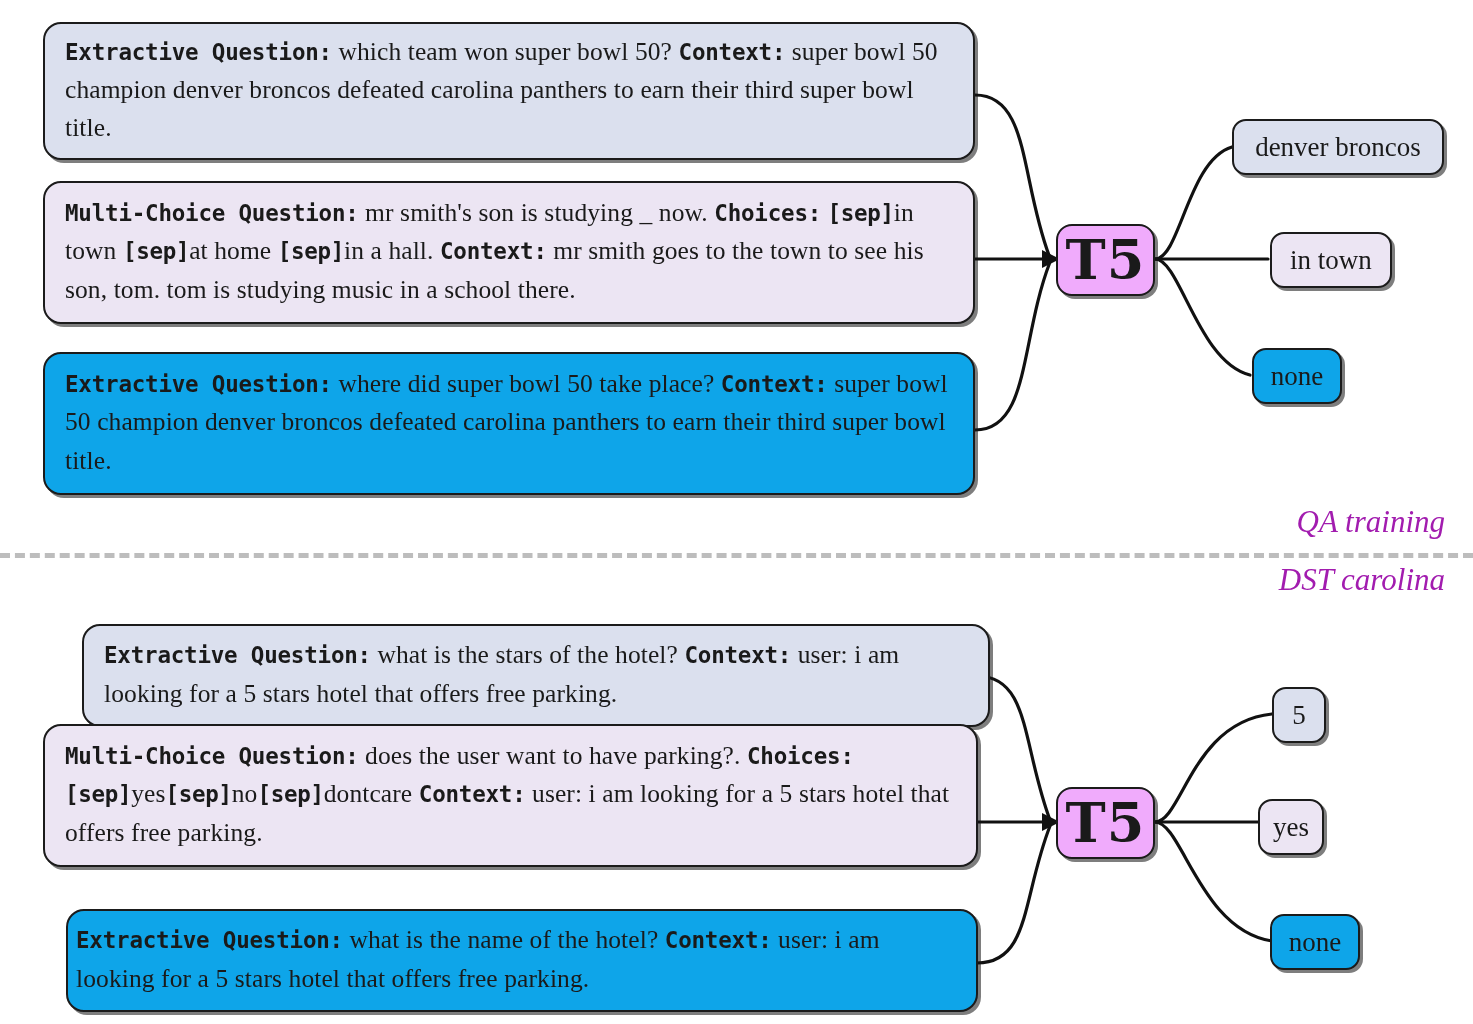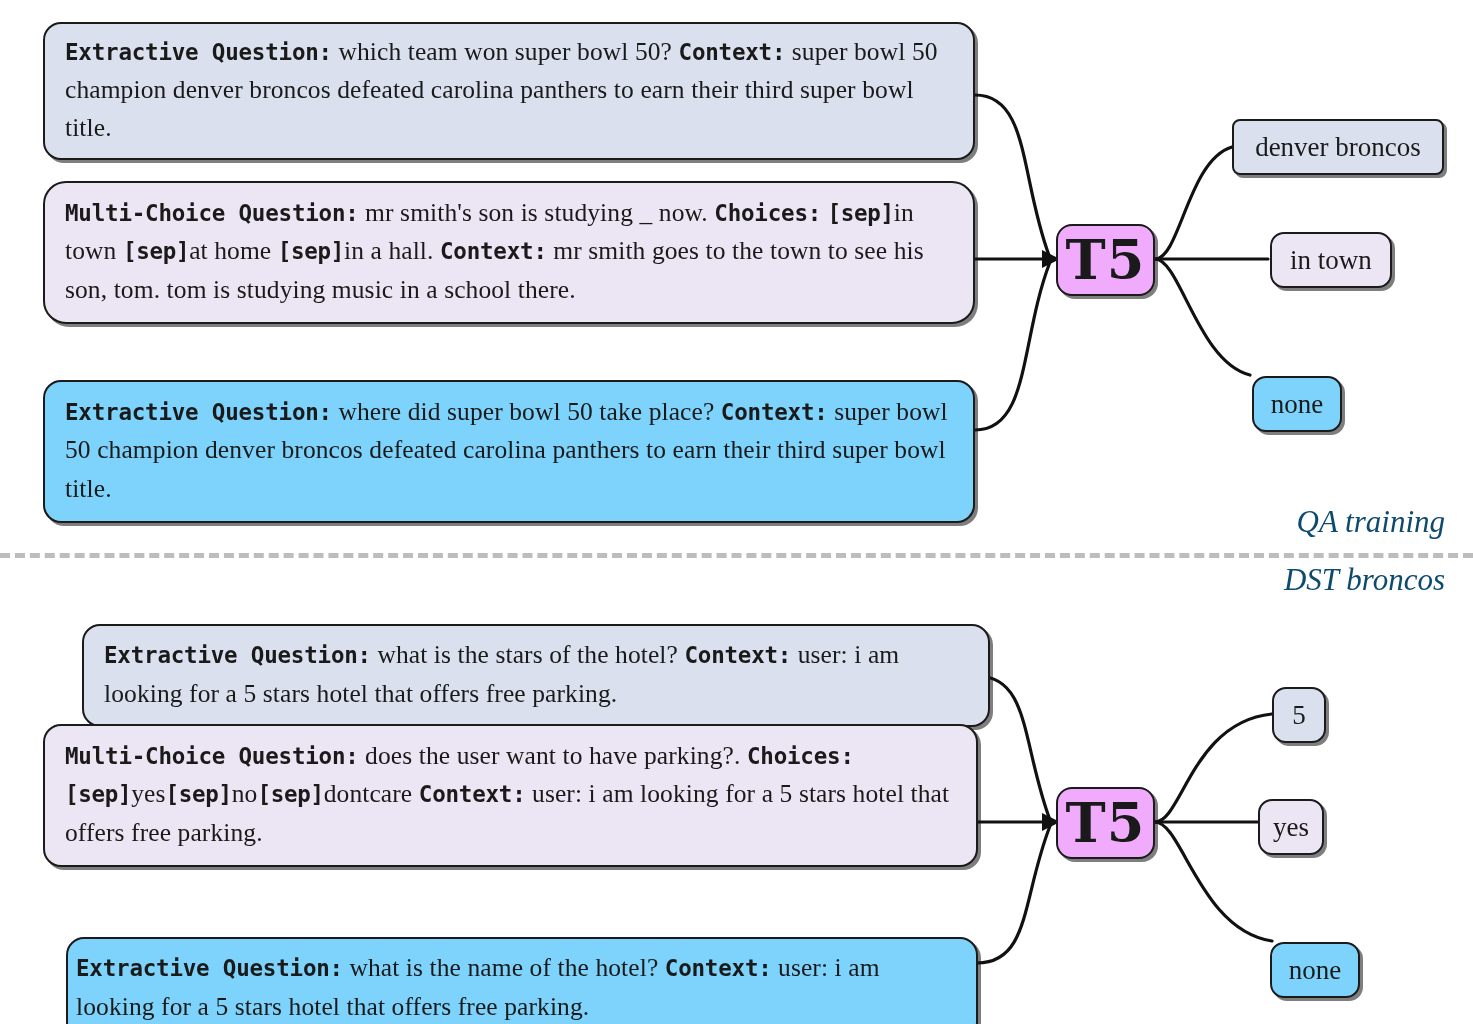--- a/index.html
+++ b/index.html
@@ -33,21 +33,21 @@
     font-family:"DejaVu Sans Mono","Liberation Mono",monospace;
     font-weight:bold;font-size:22.5px;letter-spacing:-0.2px;
   }
   .sep{
     font-family:"DejaVu Sans Mono","Liberation Mono",monospace;
     font-weight:bold;font-size:22.5px;letter-spacing:-0.3px;
   }
 
   .blue  {background:#dbe0ee;}
   .purple{background:#ece5f3;}
-  .green {background:#7dd3fc;margin-top:28px;}
+  .green {background:#0ea5e9;}
   .grey  {background:#f0abfc;}
 
   
   .model{
     justify-content:center;border-radius:16px;
     font-family:"DejaVu Serif","Liberation Serif",serif;
     font-weight:bold;font-size:54px;letter-spacing:1px;
   }
 
   
@@ -57,21 +57,21 @@
   }
 
   
   #divider{
     position:absolute;left:0;top:553px;width:1473px;height:0;
     border-top:5px dashed #bdbdbd;z-index:2;
   }
   .stage-label{
     position:absolute;z-index:4;
     font-family:"Liberation Serif","DejaVu Serif",serif;
-    font-style:italic;font-size:31px;color:#0c4a6e;white-space:nowrap;
+    font-style:italic;font-size:31px;color:#a21caf;white-space:nowrap;
   }
 </style>
 </head>
 <body>
 
 <div id="stage">
 
   <svg id="wires" viewBox="0 0 1473 1024">
 
     <path d="M 975 95 C 1030 95 1020 180 1050 258"></path>
@@ -92,53 +92,53 @@
     <path d="M 1155 822 L 1258 822"></path>
     <path d="M 1155 822 C 1182 822 1200 930 1272 941"></path>
   </svg>
 
   <div class="node prompt blue" style="left:43px;top:22px;width:932px;height:138px;">
     <div>
       <span class="txt"><span class="tag">Extractive Question:</span> <span>which team won super bowl 50?</span> <span class="tag">Context:</span> <span>super bowl 50 champion denver broncos defeated carolina panthers to earn their third super bowl title.</span></span>
     </div>
   </div>
 
-  <div class="node prompt purple" style="left:43px;top:181px;width:932px;height:143px;border-radius:23px;">
+  <div class="node prompt purple" style="left:43px;top:181px;width:932px;height:143px;">
     <div>
       <span class="txt"><span class="tag">Multi-Choice Question:</span> <span>mr smith's son is studying _ now.</span> <span class="tag">Choices:</span>
       <span class="sep">[sep]</span><span>in town</span>
       <span class="sep">[sep]</span><span>at home</span>
       <span class="sep">[sep]</span><span>in a hall.</span>
       <span class="tag">Context:</span> <span>mr smith goes to the town to see his son, tom. tom is studying music in a school there.</span></span>
     </div>
   </div>
 
   <div class="node prompt green" style="left:43px;top:352px;width:932px;height:143px;">
     <div>
       <span class="txt"><span class="tag">Extractive Question:</span> <span>where did super bowl 50 take place?</span> <span class="tag">Context:</span> <span>super bowl 50 champion denver broncos defeated carolina panthers to earn their third super bowl title.</span></span>
     </div>
   </div>
 
   <div class="node model grey" style="left:1056px;top:224px;width:99px;height:72px;">
     <span>T5</span>
   </div>
 
-  <div class="node chip blue" style="left:1232px;top:119px;width:212px;height:56px;border-radius:8px;">
+  <div class="node chip blue" style="left:1232px;top:119px;width:212px;height:56px;">
     <span>denver broncos</span>
   </div>
   <div class="node chip purple" style="left:1270px;top:232px;width:122px;height:56px;">
     <span>in town</span>
   </div>
   <div class="node chip green" style="left:1252px;top:348px;width:90px;height:56px;">
     <span>none</span>
   </div>
 
   <div id="divider"></div>
   <div class="stage-label" style="right:28px;top:504px;">QA training</div>
-  <div class="stage-label" style="right:28px;top:562px;">DST broncos</div>
+  <div class="stage-label" style="right:28px;top:562px;">DST carolina</div>
 
   <div class="node prompt blue" style="left:82px;top:624px;width:908px;height:103px;">
     <div>
       <span class="txt"><span class="tag">Extractive Question:</span> <span>what is the stars of the hotel?</span> <span class="tag">Context:</span> <span>user: i am looking for a 5 stars hotel that offers free parking.</span></span>
     </div>
   </div>
 
   <div class="node prompt purple" style="left:43px;top:724px;width:935px;height:143px;justify-content:center;">
     <div>
       <span class="txt"><span class="tag">Multi-Choice Question:</span> <span>does the user want to have parking?.</span> <span class="tag">Choices:</span>

